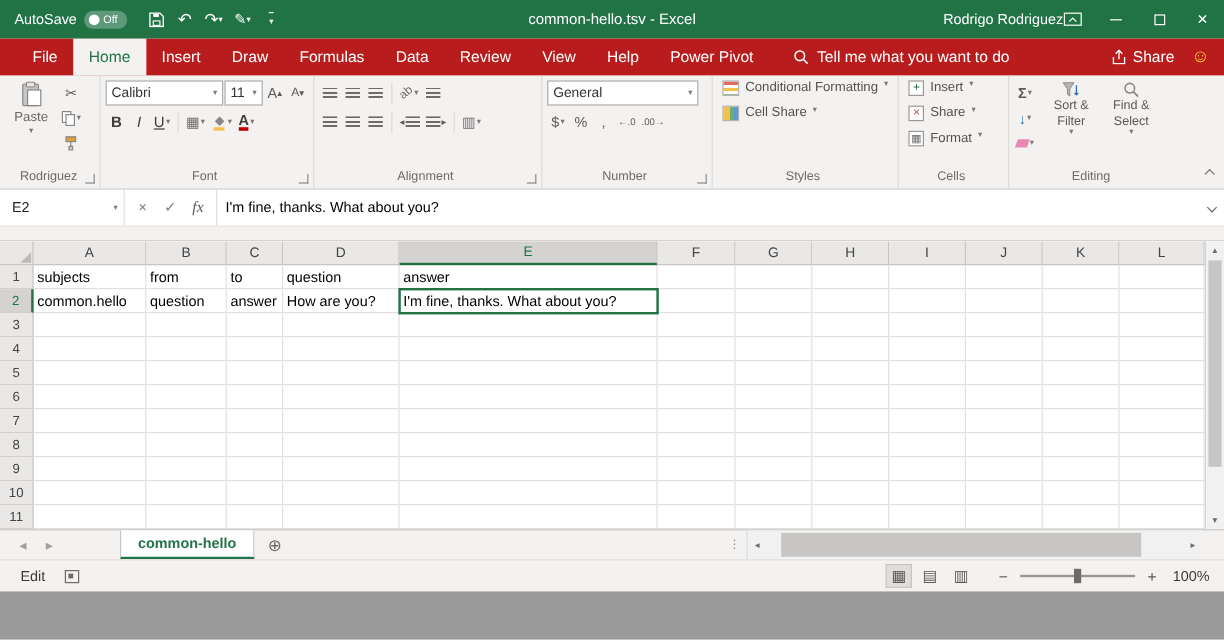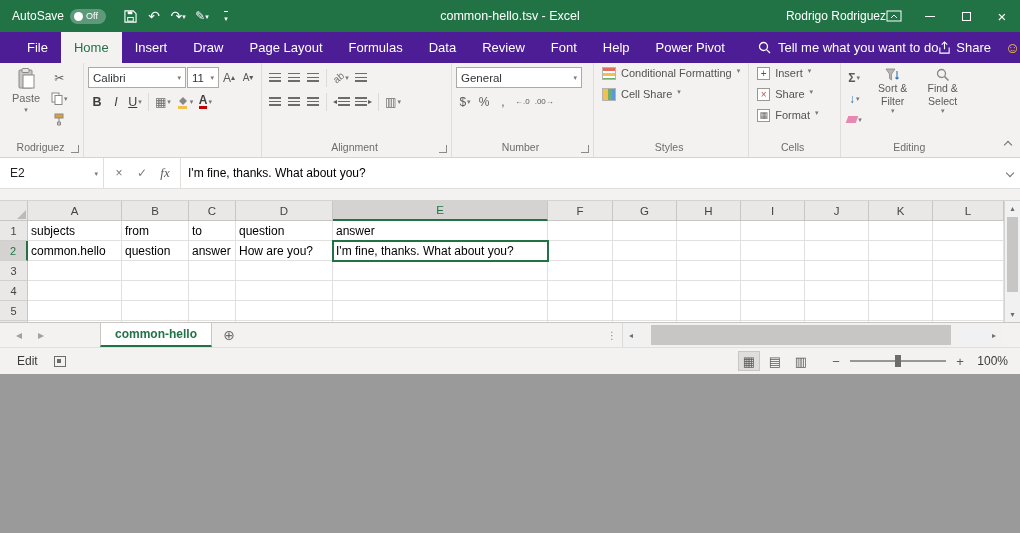--- a/index.html
+++ b/index.html
@@ -1,39 +1,39 @@
 <!DOCTYPE html>
 <html><head>
 <meta charset="utf-8">
 <style>
   *{box-sizing:border-box;margin:0;padding:0}
   html,body{background:#9a9a9a}
   body{font-family:"Liberation Sans","DejaVu Sans",sans-serif}
-  .window{width:1020px;height:374px;display:flex;flex-direction:column;background:#fff;overflow:hidden;position:relative;font-size:12px;color:#333}
+  .window{width:1020px;height:493px;display:flex;flex-direction:column;background:#fff;overflow:hidden;position:relative;font-size:12px;color:#333}
 
   
   .titlebar{flex:0 0 32px;background:#217346;display:flex;align-items:center;color:#fff;padding-left:12px;position:relative}
   .autosave{display:flex;align-items:center;gap:6px;font-size:12px}
   .pill{width:36px;height:15px;border-radius:8px;background:rgba(255,255,255,.28);display:flex;align-items:center;gap:3px;padding:0 4px;font-size:9px}
   .knob{width:9px;height:9px;border-radius:50%;background:#fff}
   .qat{display:flex;align-items:center;margin-left:14px;gap:4px}
   .qbtn{height:24px;min-width:20px;display:flex;align-items:center;justify-content:center;font-size:14px;color:#fff}
   .qbtn .car{color:#fff}
   .qcustom{display:inline-block;border-top:1.5px solid #fff;padding-top:1px;line-height:6px}
   .tb-title{position:absolute;left:50%;transform:translateX(-50%);font-size:12.5px;white-space:nowrap}
   .tb-right{margin-left:auto;display:flex;align-items:center;height:100%}
   .tb-user{font-size:12px;}
   .tb-ico{margin-right:10px;display:flex;align-items:center}
   .winbtn{width:36px;height:32px;display:flex;align-items:center;justify-content:center;color:#fff}
   .maxbox{width:9px;height:9px;border:1px solid #fff;display:inline-block}
   .minbar{width:10px;border-top:1px solid #fff;display:inline-block}
   .closex{font-size:15px}
 
   
-  .tabrow{flex:0 0 31px;background:#4c1d95;display:flex;align-items:stretch;color:#fff;font-size:13px;padding-left:14px}
+  .tabrow{flex:0 0 31px;background:#b91c1c;display:flex;align-items:stretch;color:#fff;font-size:13px;padding-left:14px}
   .rtab{display:flex;align-items:center;padding:0 13px;white-space:nowrap}
   .rtab.active{background:#f3f2f1;color:#217346}
   .tellme{display:flex;align-items:center;gap:7px;margin-left:20px;white-space:nowrap}
   .tabrow-right{margin-left:auto;display:flex;align-items:center;gap:8px;padding-right:12px}
   .share{display:flex;align-items:center;gap:5px}
   .smiley{font-size:15px;color:#fbca37;margin-left:6px}
 
   
   .ribbon{flex:0 0 95px;background:#f3f2f1;display:flex;border-bottom:1px solid #d5d3d1;position:relative;padding-left:2px}
   .rgroup{display:flex;flex-direction:column;border-right:1px solid #dfddda;height:100%}
@@ -185,25 +185,24 @@
         </span>
     </div>
   </div>
 
   <div class="tabrow">
     <span style="display:flex">
         <span class="rtab">File</span>
         <span class="rtab active">Home</span>
         <span class="rtab">Insert</span>
         <span class="rtab">Draw</span>
-        <span class="rtab">Page Layout</span>
         <span class="rtab">Formulas</span>
         <span class="rtab">Data</span>
         <span class="rtab">Review</span>
-        <span class="rtab">Font</span>
+        <span class="rtab">View</span>
         <span class="rtab">Help</span>
         <span class="rtab">Power Pivot</span>
       </span>
     <div class="tellme">
       <svg width="13" height="13" viewBox="0 0 13 13">
           <circle cx="5.5" cy="5.5" r="4" fill="none" stroke="#fff" stroke-width="1.3"></circle>
           <line x1="8.6" y1="8.6" x2="12" y2="12" stroke="#fff" stroke-width="1.3"></line>
         </svg>
       <span>Tell me what you want to do</span>
     </div>
@@ -298,20 +297,24 @@
                 <path d="M3 6 L7 2 L11 6 L7 10 Z" fill="#8a8886"></path>
                 <rect x="2" y="11" width="9" height="3" fill="#f3c04b"></rect>
               </svg>
             <span class="car">▾</span>
           </span>
           <span class="sbtn">
               <span class="acol">A</span>
               <span class="car">▾</span>
             </span>
         </div>
+      </div>
+      <div class="rfoot">
+        <span>Font</span>
+        <span class="launch"></span>
       </div>
     </div>
 
     <div class="rgroup" style="flex:0 0 190px">
       <div class="rbody col">
         <div class="rowline">
           <span class="sbtn">
               <span class="bars"></span>
             </span>
           <span class="sbtn">

